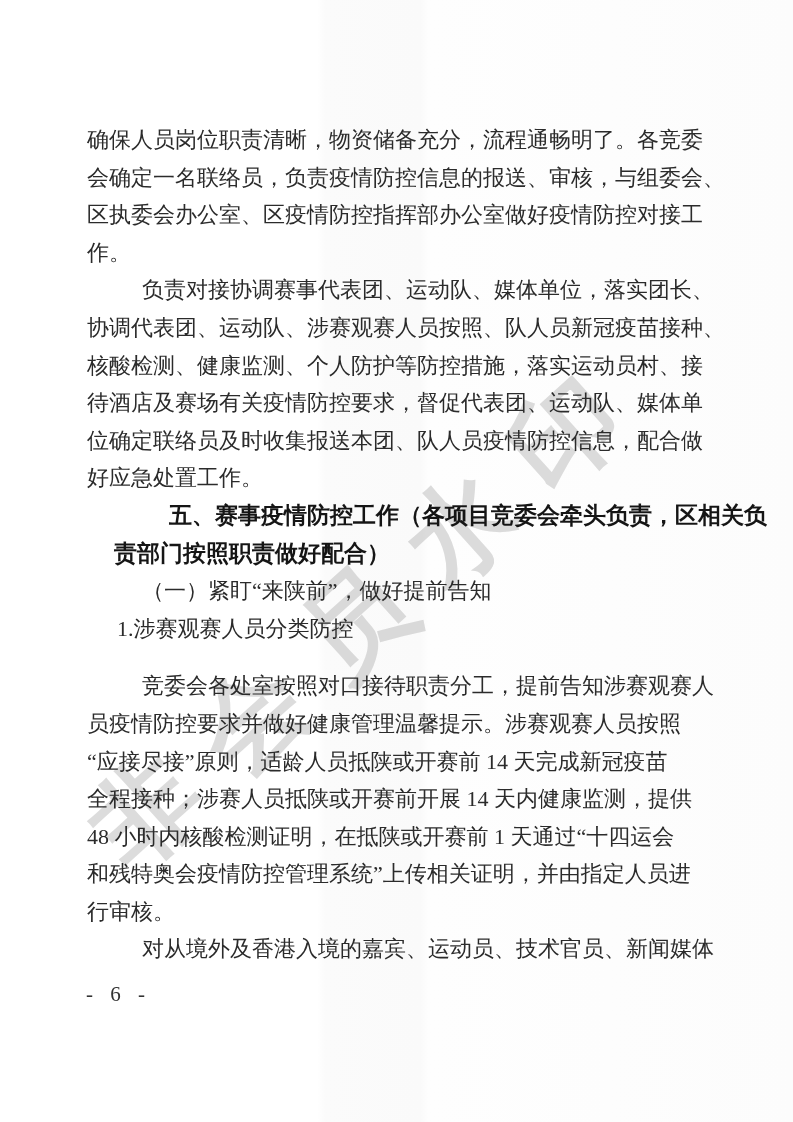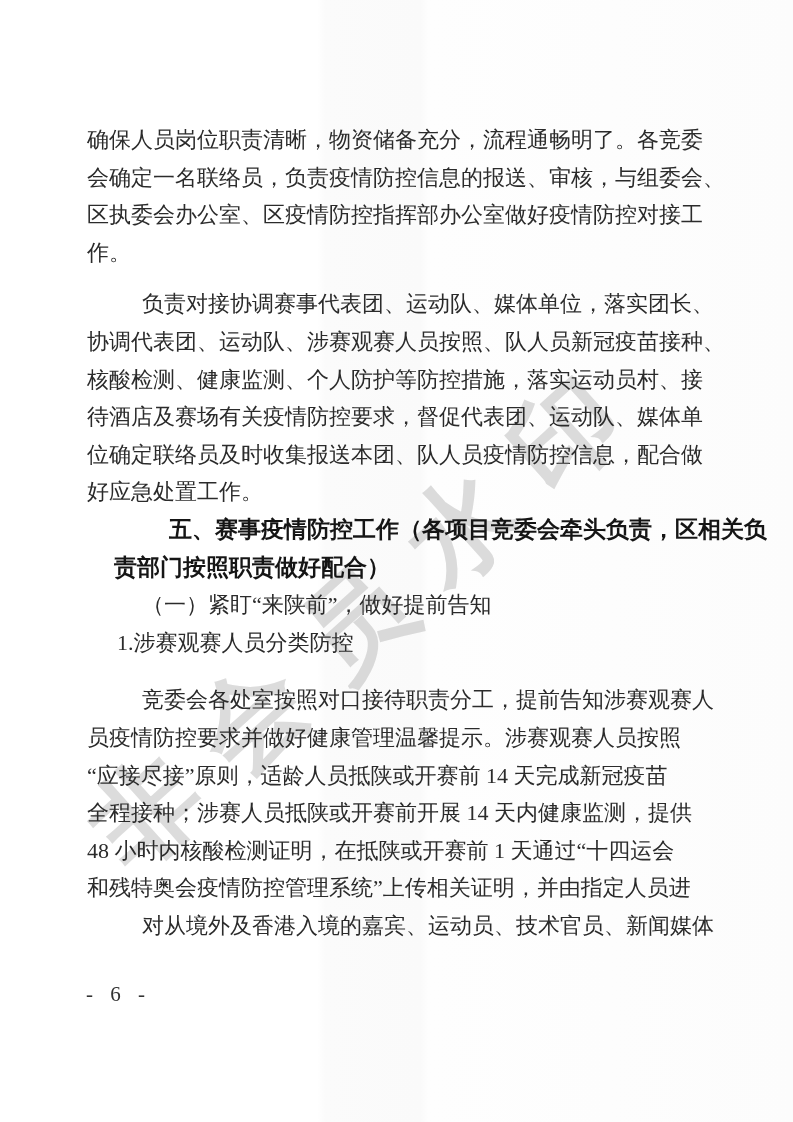--- a/index.html
+++ b/index.html
@@ -51,33 +51,34 @@
 <body>
 
 <div class="page">
   <div class="watermark">非会员水印</div>
 
   <div class="text-col">
       <div class="line body">确保人员岗位职责清晰，物资储备充分，流程通畅明了。各竞委</div>
       <div class="line body">会确定一名联络员，负责疫情防控信息的报送、审核，与组委会、</div>
       <div class="line body">区执委会办公室、区疫情防控指挥部办公室做好疫情防控对接工</div>
       <div class="line body">作。</div>
-      <div class="line body" style="padding-left: 55px; margin-top: 14px;">负责对接协调赛事代表团、运动队、媒体单位，落实团长、</div>
+      <div class="line body" style="padding-left: 55px;">负责对接协调赛事代表团、运动队、媒体单位，落实团长、</div>
       <div class="line body">协调代表团、运动队、涉赛观赛人员按照、队人员新冠疫苗接种、</div>
       <div class="line body">核酸检测、健康监测、个人防护等防控措施，落实运动员村、接</div>
       <div class="line body">待酒店及赛场有关疫情防控要求，督促代表团、运动队、媒体单</div>
       <div class="line body">位确定联络员及时收集报送本团、队人员疫情防控信息，配合做</div>
       <div class="line body">好应急处置工作。</div>
       <div class="line heading" style="padding-left: 55px;">五、赛事疫情防控工作（各项目竞委会牵头负责，区相关负</div>
       <div class="line heading">责部门按照职责做好配合）</div>
       <div class="line body" style="padding-left: 55px;">（一）紧盯“来陕前”，做好提前告知</div>
       <div class="line body" style="padding-left: 30px;">1.涉赛观赛人员分类防控</div>
       <div class="line body" style="padding-left: 55px; margin-top: 20px;">竞委会各处室按照对口接待职责分工，提前告知涉赛观赛人</div>
       <div class="line body">员疫情防控要求并做好健康管理温馨提示。涉赛观赛人员按照</div>
       <div class="line body">“应接尽接”原则，适龄人员抵陕或开赛前 14 天完成新冠疫苗</div>
       <div class="line body">全程接种；涉赛人员抵陕或开赛前开展 14 天内健康监测，提供</div>
       <div class="line body">48 小时内核酸检测证明，在抵陕或开赛前 1 天通过“十四运会</div>
       <div class="line body">和残特奥会疫情防控管理系统”上传相关证明，并由指定人员进</div>
+      <div class="line body">行审核。</div>
       <div class="line body" style="padding-left: 55px;">对从境外及香港入境的嘉宾、运动员、技术官员、新闻媒体</div>
     </div>
 
   <div class="footer">- 6 -</div>
 </div>
 
 </body></html>

